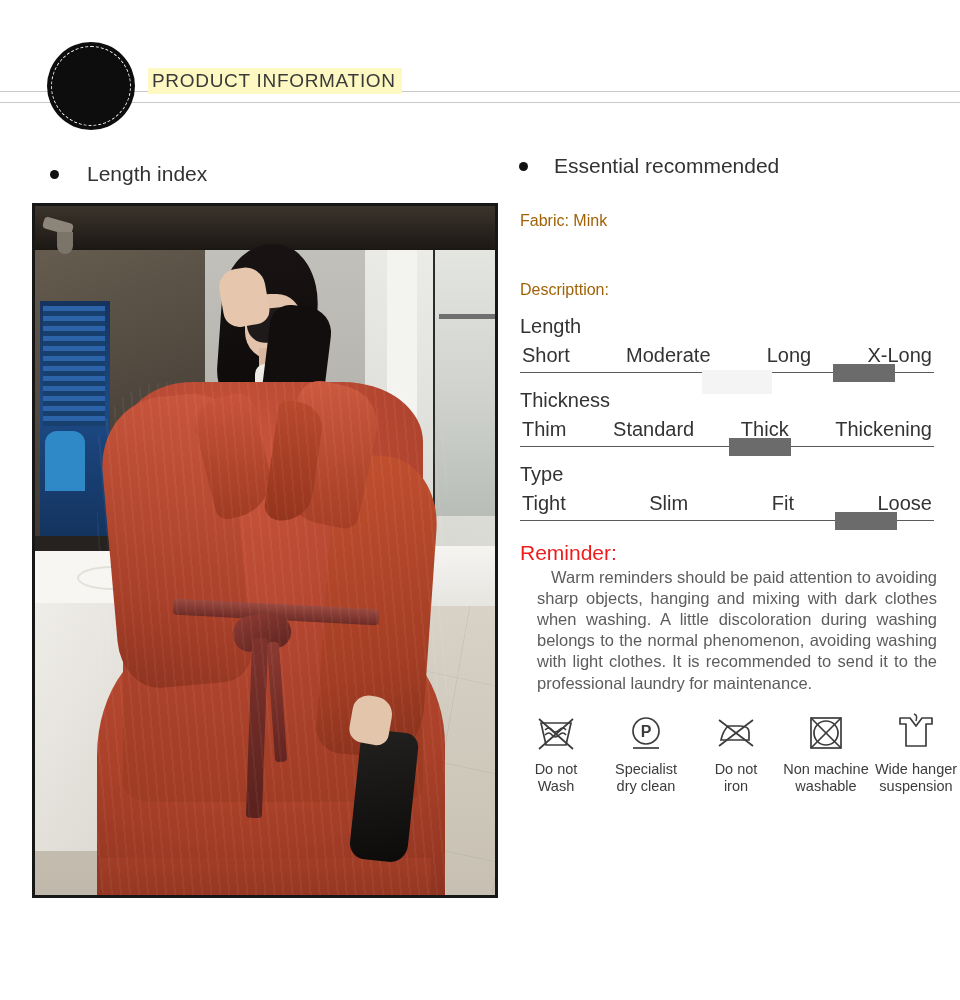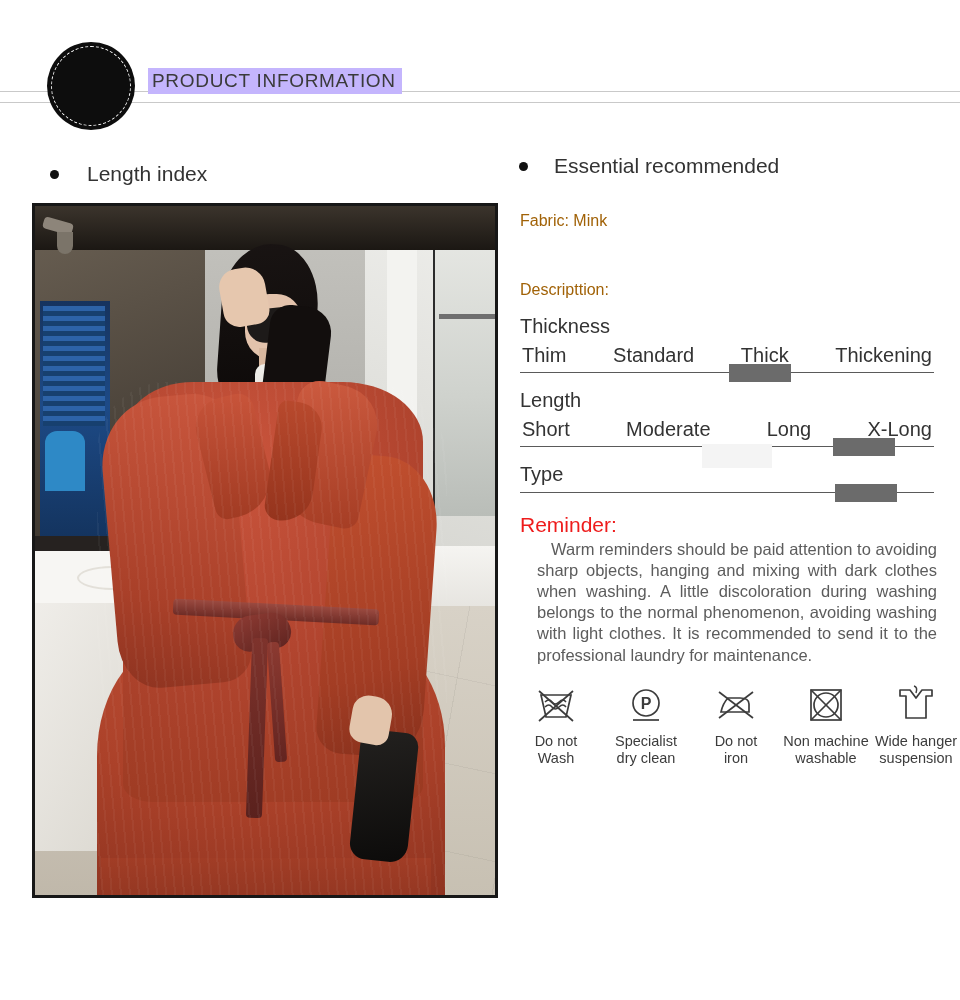--- a/index.html
+++ b/index.html
@@ -31,21 +31,21 @@
     position: absolute; left: 4px; top: 4px;
     width: 80px; height: 80px; border-radius: 50%;
     border: 1px dashed #ffffff;
   }
   .header-title {
     position: absolute; left: 148px; top: 68px;
     font-size: 19px; letter-spacing: 0.7px;
     color: #3a3a3a; font-weight: 400;
     white-space: nowrap;
     z-index: 3;
-    background: #c4b5fd;
+    background: #fef9c3;
     padding: 2px 6px 2px 4px;
   }
 
   
   .cols { position: relative; }
 
   
   .left-col { position: absolute; left: 0; top: 0; width: 505px; }
   .bullet-head {
     display: flex; align-items: center;
@@ -359,53 +359,59 @@
 
     <div class="bullet-head">
       <span class="bullet-dot"></span>
       <span class="bullet-label">Essential recommended</span>
     </div>
 
     <div class="spec-line fabric">Fabric: Mink</div>
     <div class="spec-line descrip">Descripttion:</div>
 
     <div class="spec-group">
+      <div class="group-title">Length</div>
+      <div class="scale">
+        <div class="scale-labels">
+          <span>Short</span>
+          <span>Moderate</span>
+          <span>Long</span>
+          <span>X-Long</span>
+        </div>
+        <div class="scale-rule">
+          <div class="ghost-marker" id="g1" style="left: 44%; width: 70px;"></div>
+          <div class="scale-marker" id="m1" style="left: 75.5%;"></div>
+        </div>
+      </div>
+    </div>
+
+    <div class="spec-group">
       <div class="group-title">Thickness</div>
       <div class="scale">
         <div class="scale-labels">
           <span>Thim</span>
           <span>Standard</span>
           <span>Thick</span>
           <span>Thickening</span>
         </div>
         <div class="scale-rule">
           <div class="scale-marker" id="m0" style="left: 50.5%;"></div>
         </div>
       </div>
     </div>
 
     <div class="spec-group">
-      <div class="group-title">Length</div>
+      <div class="group-title">Type</div>
       <div class="scale">
         <div class="scale-labels">
-          <span>Short</span>
-          <span>Moderate</span>
-          <span>Long</span>
-          <span>X-Long</span>
-        </div>
-        <div class="scale-rule">
-          <div class="ghost-marker" id="g1" style="left: 44%; width: 70px;"></div>
-          <div class="scale-marker" id="m1" style="left: 75.5%;"></div>
-        </div>
-      </div>
-    </div>
-
-    <div class="spec-group">
-      <div class="group-title">Type</div>
-      <div class="scale">
+          <span>Tight</span>
+          <span>Slim</span>
+          <span>Fit</span>
+          <span>Loose</span>
+        </div>
         <div class="scale-rule">
           <div class="scale-marker" id="m2" style="left: 76%;"></div>
         </div>
       </div>
     </div>
 
     <div class="reminder-title">Reminder:</div>
     <div class="reminder-body">Warm reminders should be paid attention to avoiding sharp objects, hanging and mixing with dark clothes when washing. A little discoloration during washing belongs to the normal phenomenon, avoiding washing with light clothes. It is recommended to send it to the professional laundry for maintenance.</div>
 
     <div class="care-row">

